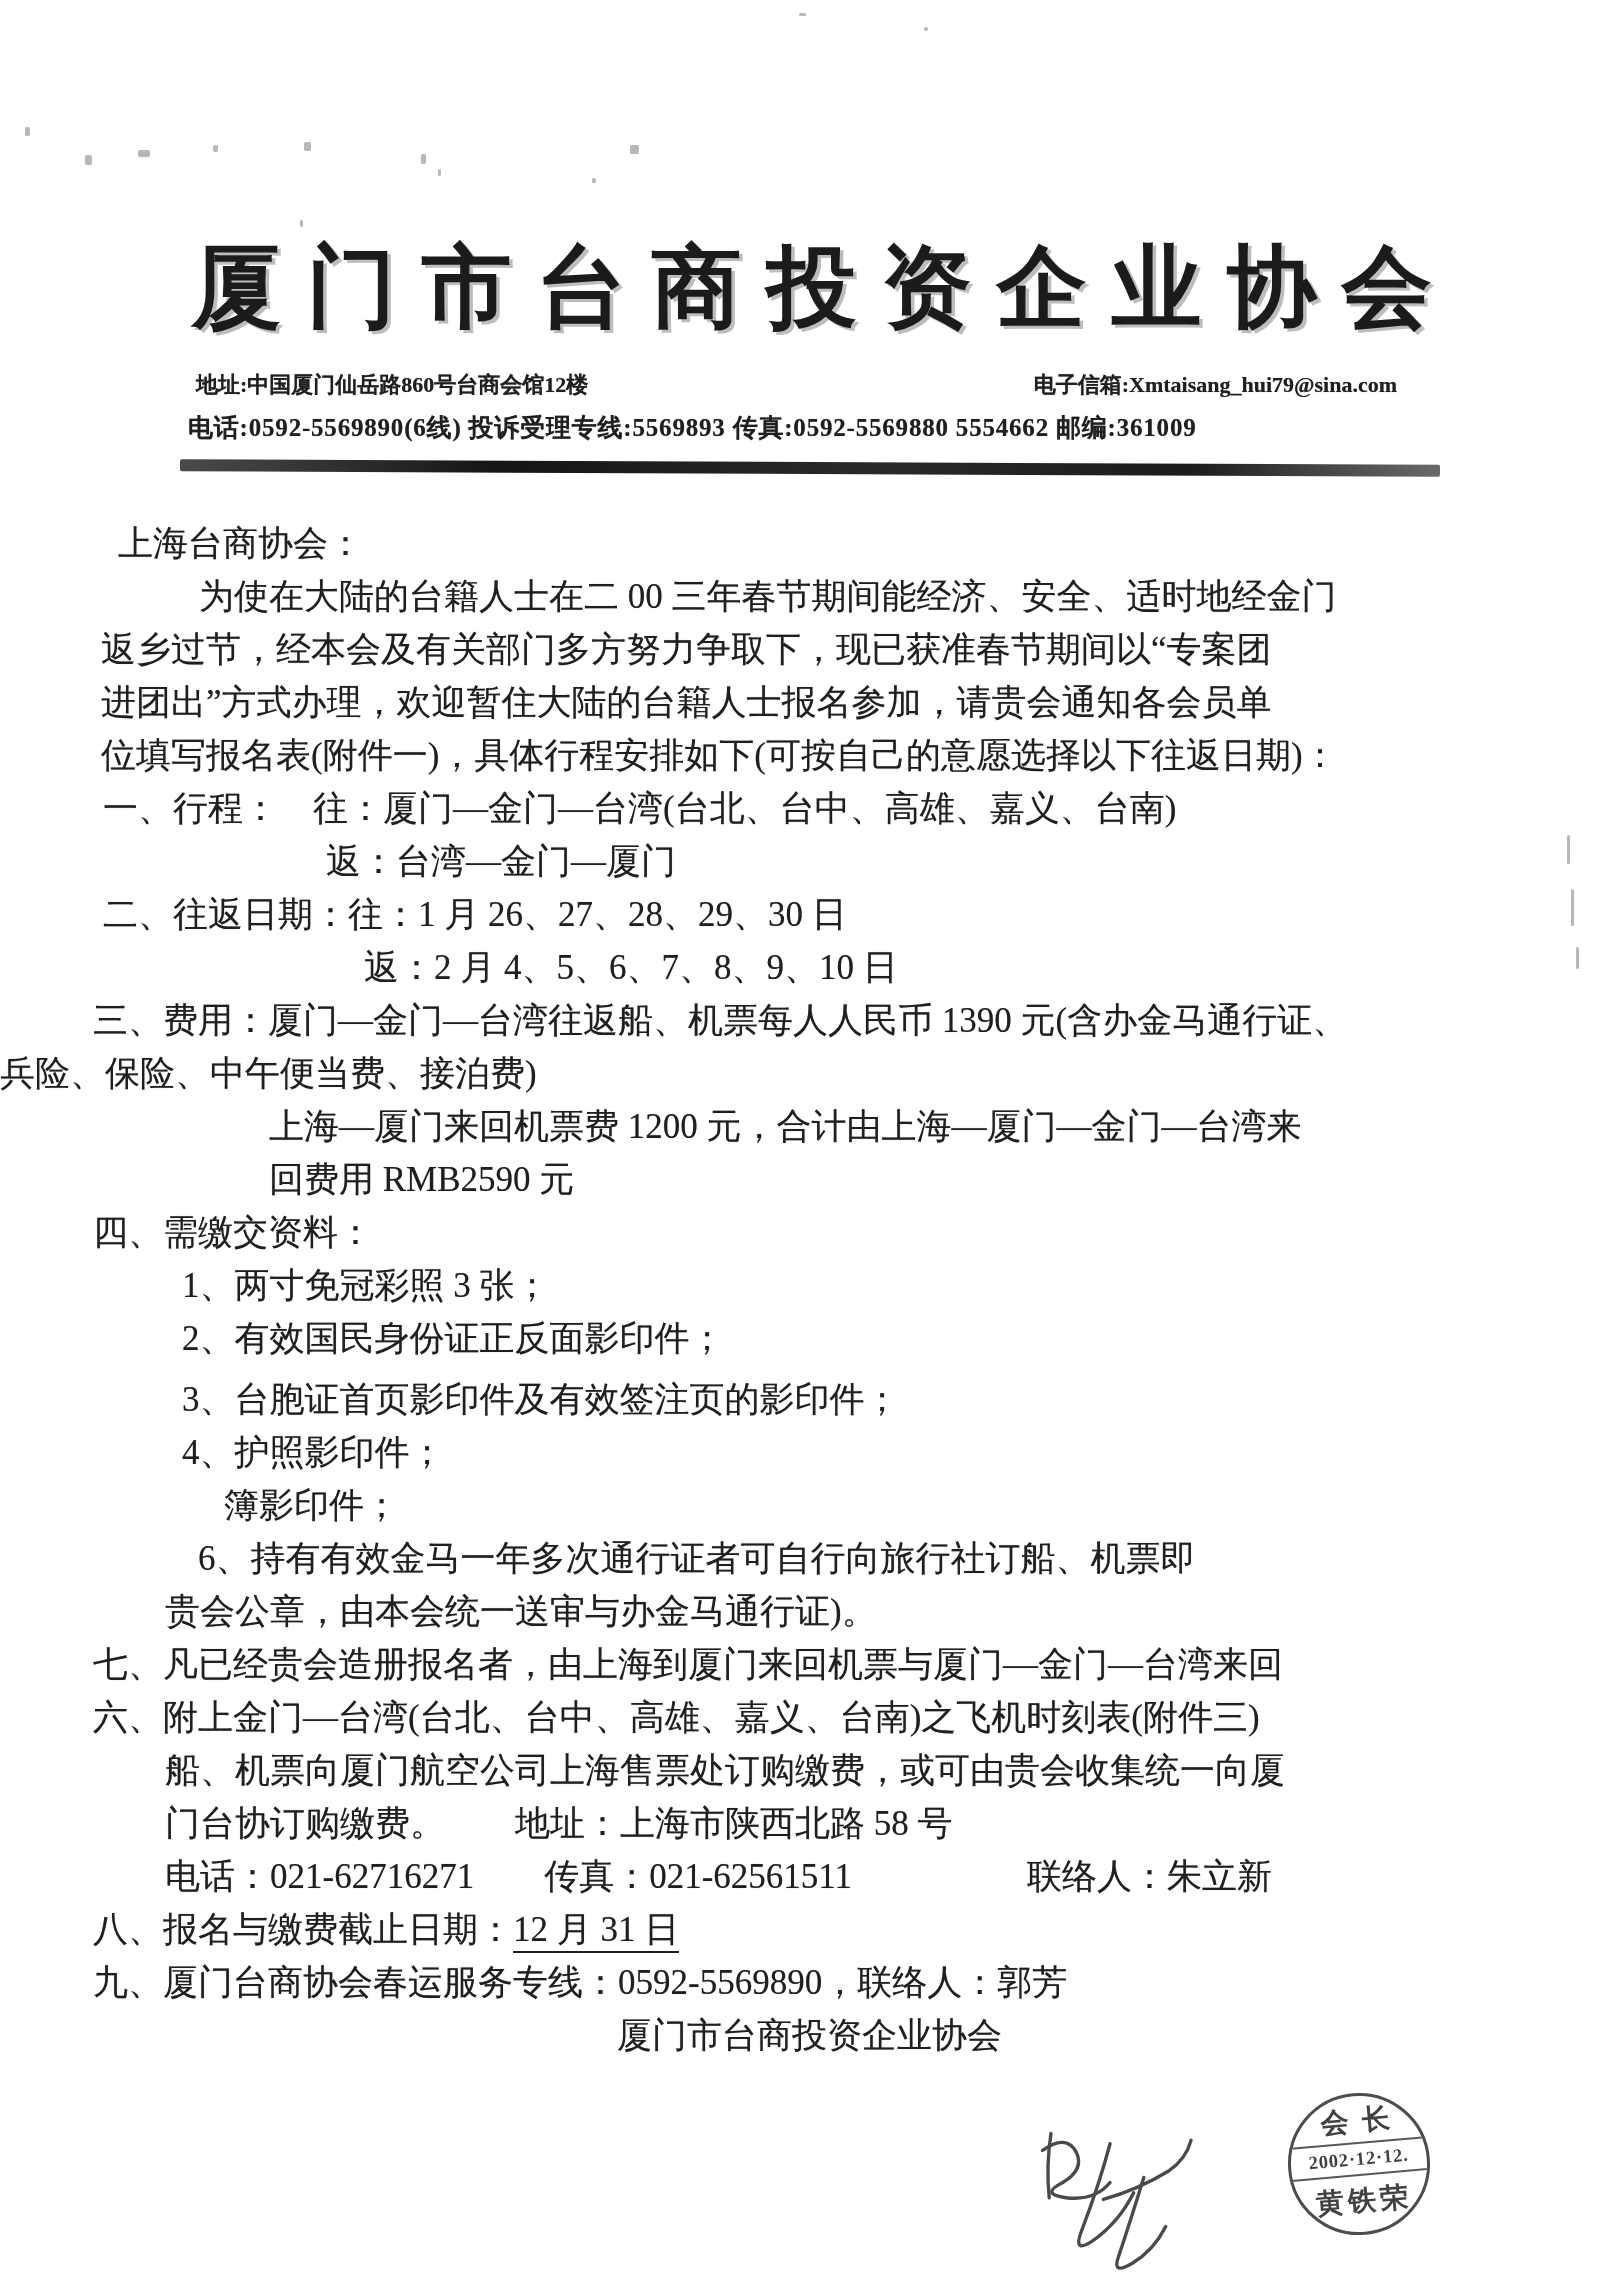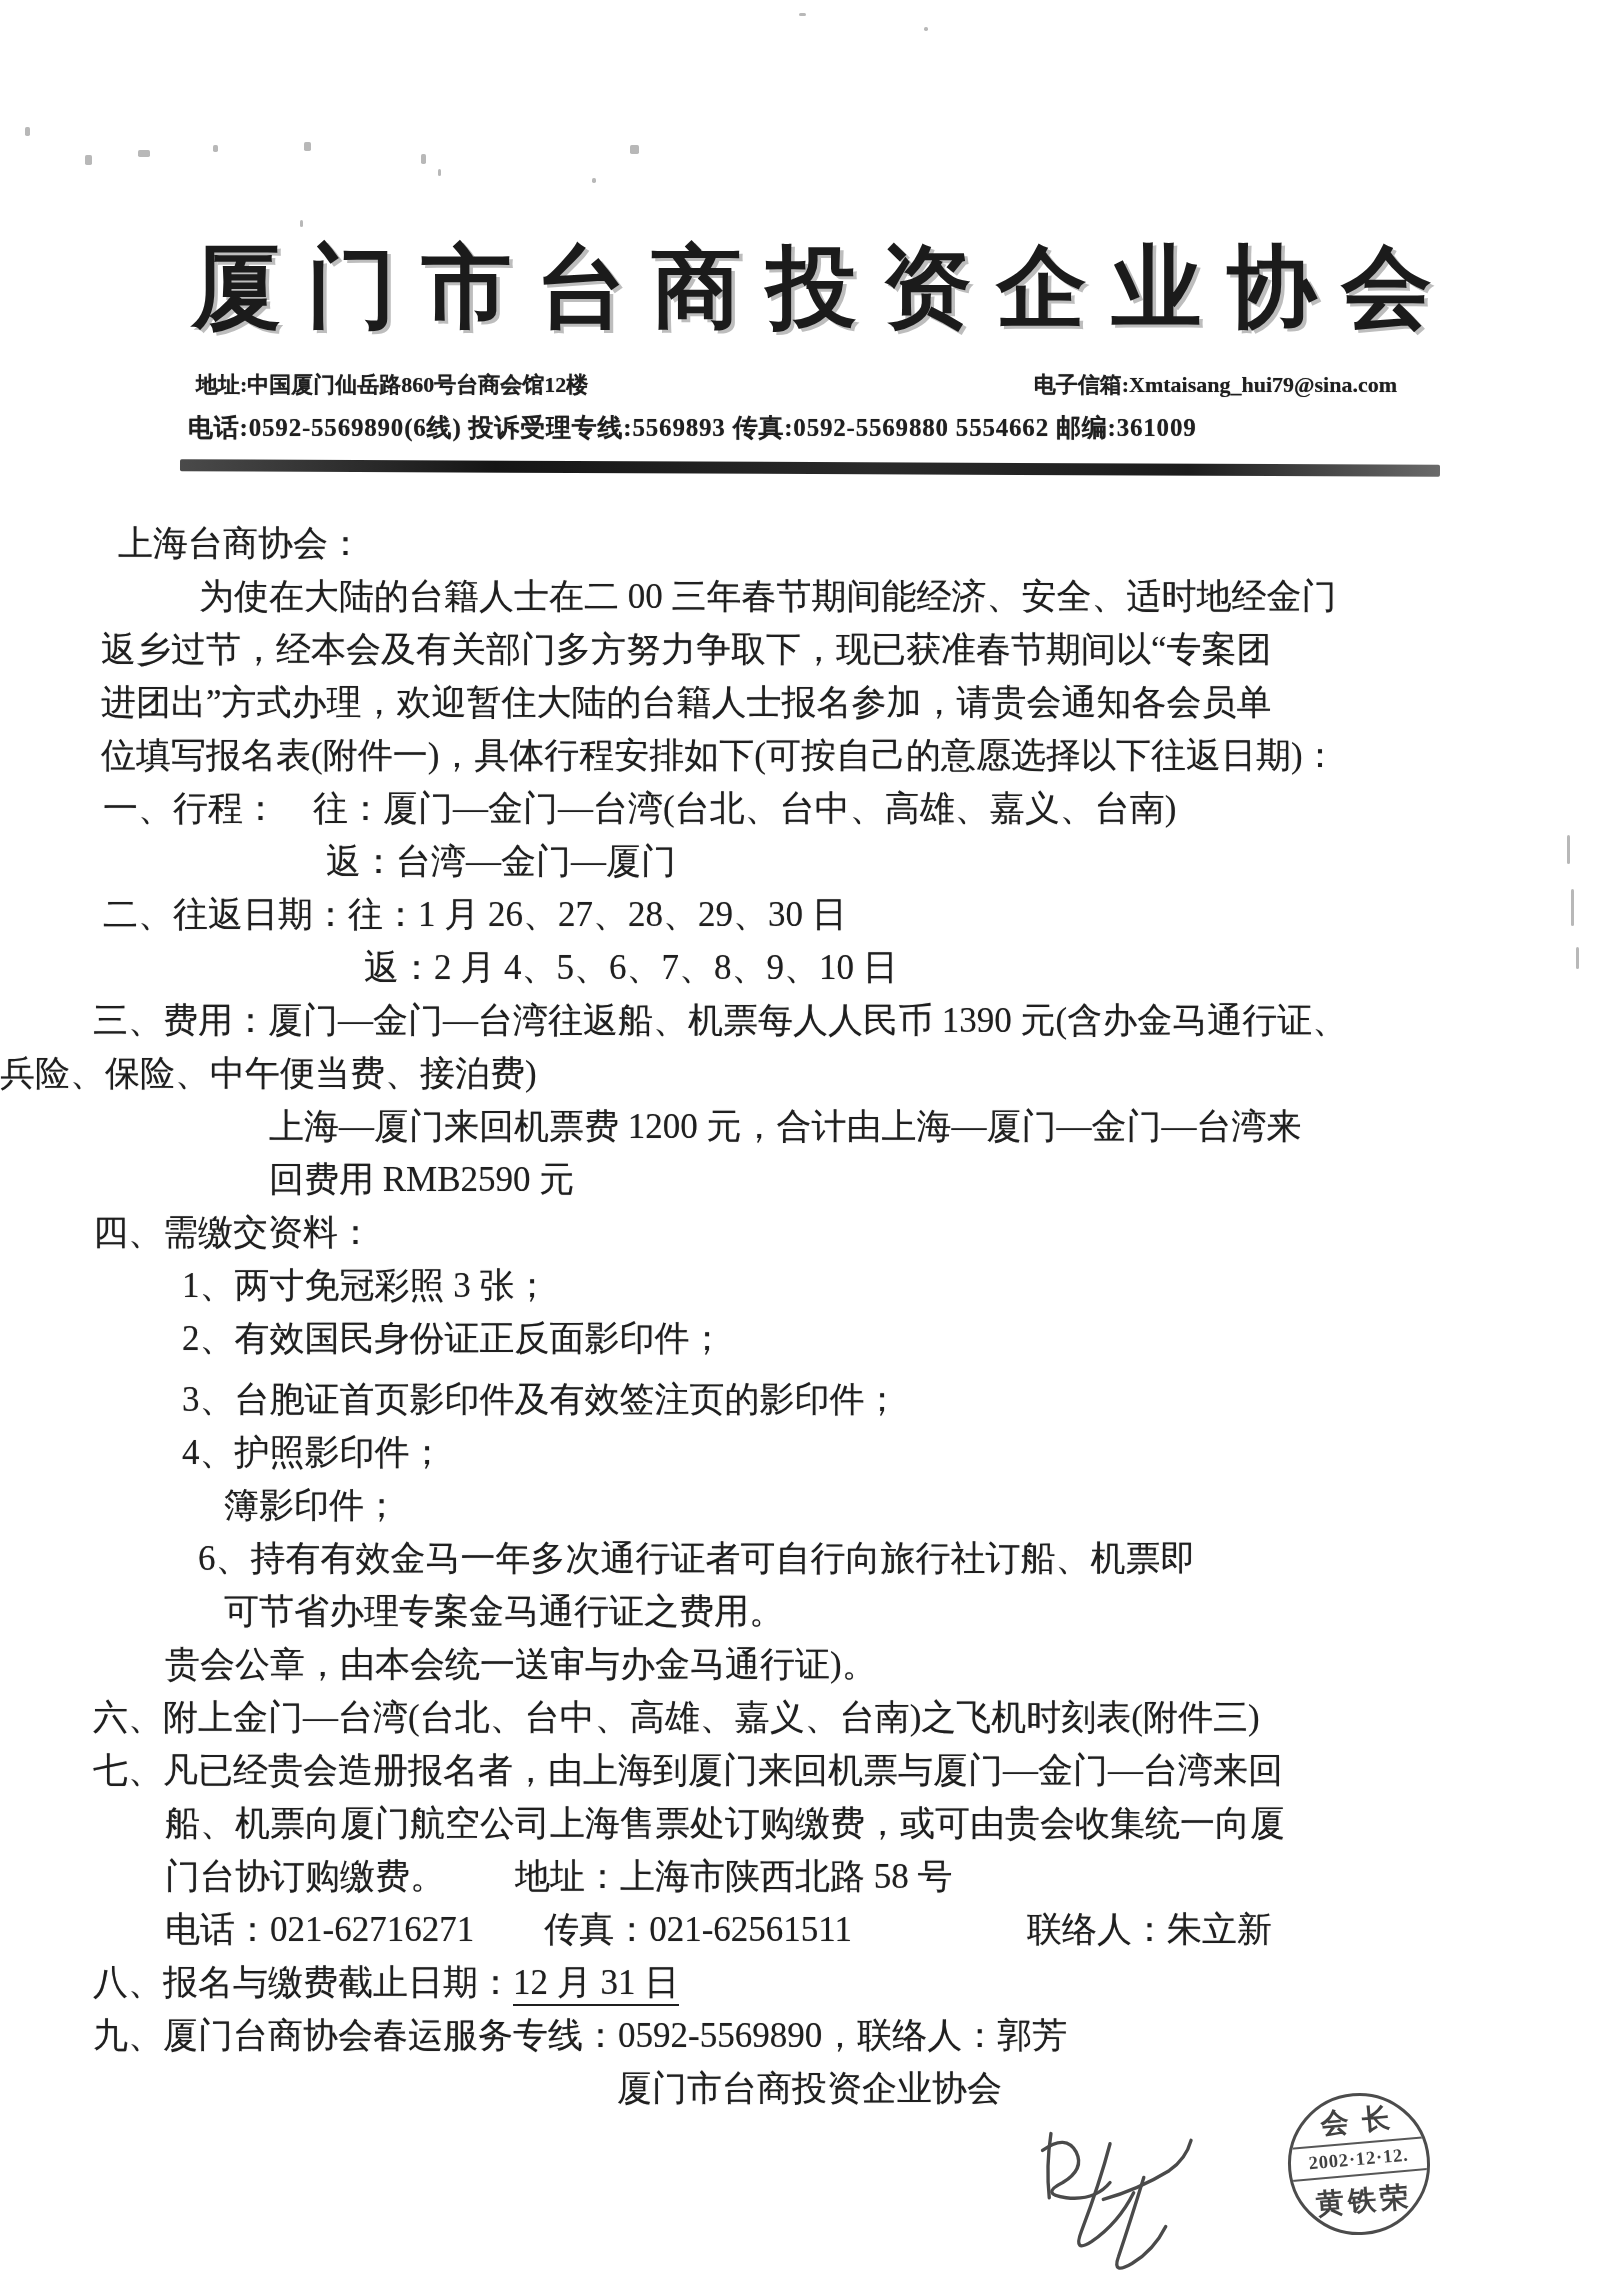--- a/index.html
+++ b/index.html
@@ -79,24 +79,23 @@
       <div class="line" style=""><span>兵险、保险、中午便当费、接泊费)</span></div>
       <div class="line" style="padding-left: 269px;"><span>上海—厦门来回机票费 1200 元，合计由上海—厦门—金门—台湾来</span></div>
       <div class="line" style="padding-left: 269px;"><span>回费用 RMB2590 元</span></div>
       <div class="line" style="padding-left: 93px;"><span>四、需缴交资料：</span></div>
       <div class="line" style="padding-left: 182px;"><span>1、两寸免冠彩照 3 张；</span></div>
       <div class="line" style="padding-left: 182px;"><span>2、有效国民身份证正反面影印件；</span></div>
       <div class="line" style="padding-left: 182px; margin-top: 8px;"><span>3、台胞证首页影印件及有效签注页的影印件；</span></div>
       <div class="line" style="padding-left: 182px;"><span>4、护照影印件；</span></div>
       <div class="line" style="padding-left: 224px;"><span>簿影印件；</span></div>
       <div class="line" style="padding-left: 182px; margin-left: 16px;"><span>6、持有有效金马一年多次通行证者可自行向旅行社订船、机票即</span></div>
-      <div class="line" style="padding-left: 224px;"><span>可节省办理专案金马通行证之费用。</span></div>
       <div class="line" style="padding-left: 165px;"><span>贵会公章，由本会统一送审与办金马通行证)。</span></div>
+      <div class="line" style="padding-left: 93px;"><span>七、凡已经贵会造册报名者，由上海到厦门来回机票与厦门—金门—台湾来回</span></div>
       <div class="line" style="padding-left: 93px;"><span>六、附上金门—台湾(台北、台中、高雄、嘉义、台南)之飞机时刻表(附件三)</span></div>
-      <div class="line" style="padding-left: 93px;"><span>七、凡已经贵会造册报名者，由上海到厦门来回机票与厦门—金门—台湾来回</span></div>
       <div class="line" style="padding-left: 165px;"><span>船、机票向厦门航空公司上海售票处订购缴费，或可由贵会收集统一向厦</span></div>
       <div class="line" style="padding-left: 165px;"><span>门台协订购缴费。　　地址：上海市陕西北路 58 号</span></div>
       <div class="line" style="padding-left: 165px;"><span>电话：021-62716271　　传真：021-62561511　　　　　联络人：朱立新</span></div>
       <div class="line" style="padding-left: 93px;"><span>八、报名与缴费截止日期：</span><span class="u-part">12 月 31 日</span></div>
       <div class="line" style="padding-left: 93px;"><span>九、厦门台商协会春运服务专线：0592-5569890，联络人：郭芳</span></div>
       <div class="line" style="padding-left: 617px;"><span>厦门市台商投资企业协会</span></div>
     </div>
 
   <svg class="signature" width="211" height="178" viewBox="0 0 250 210">
     <g fill="none" stroke="#2b2b2b" stroke-width="4" stroke-linecap="round" opacity="0.85">

